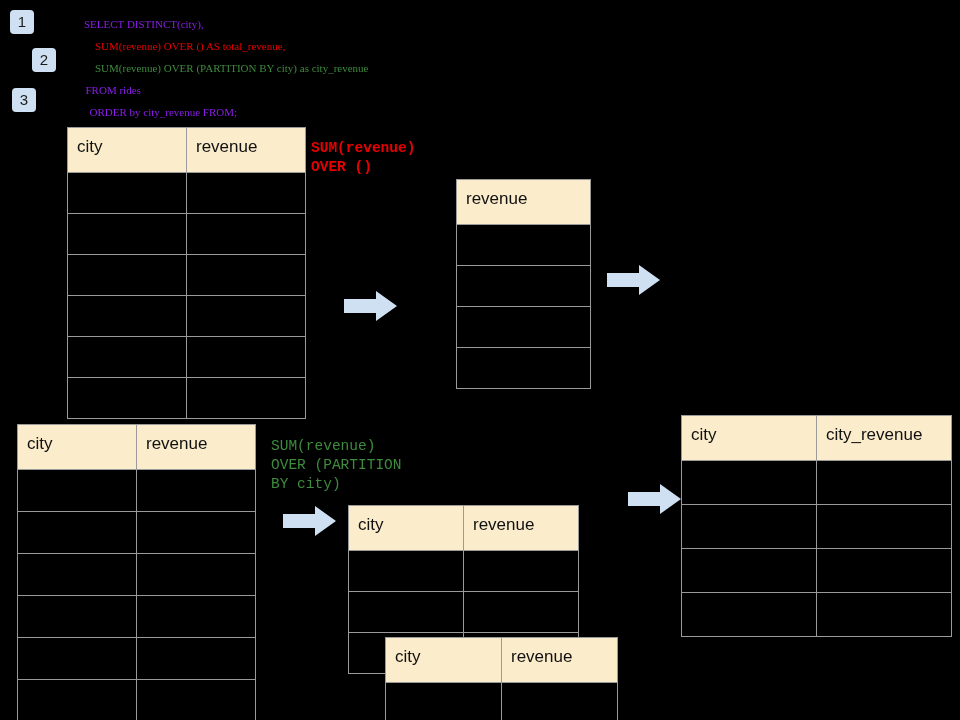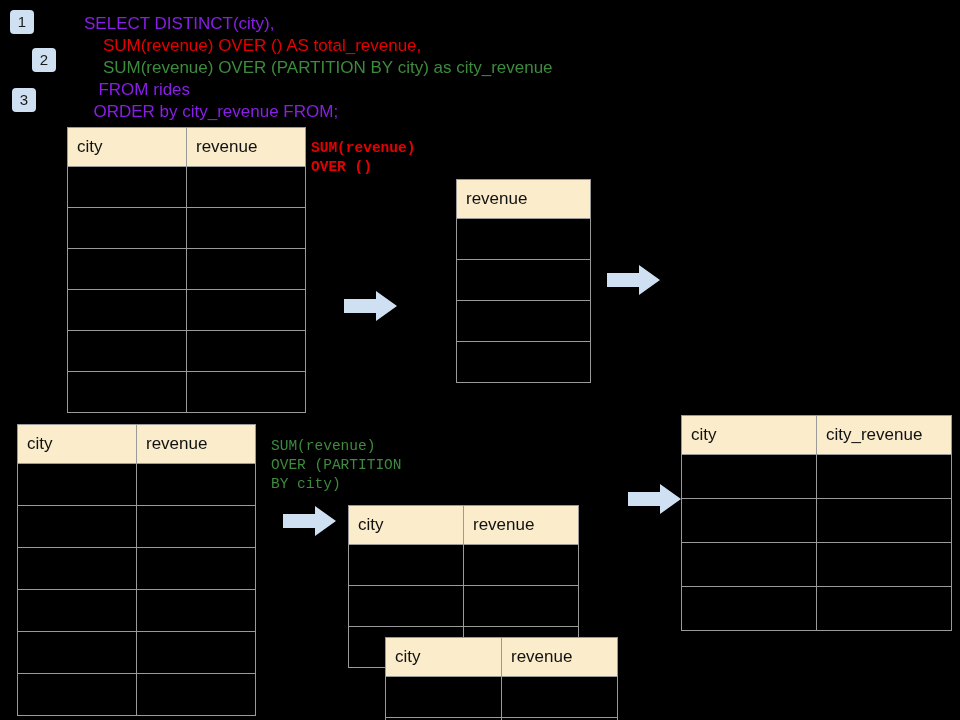--- a/index.html
+++ b/index.html
@@ -27,22 +27,22 @@
     color: #1a1a1a;
     font-family: "Liberation Sans", sans-serif;
     font-size: 15px;
     line-height: 24px;
     text-align: center;
   }
 
   
   .code {
     position: absolute;
-    font-family: Liberation Sans, sans-serif;
-    font-size: 17px;
+    font-family: Liberation Serif, serif;
+    font-size: 11px;
     line-height: 22px;
     white-space: pre;
     letter-spacing: 0px;
   }
   .code.purple { color: #8a1ee8; }
   .code.red    { color: #e60000; }
   .code.green  { color: #3e8a3e; }
 
   .annot {
     position: absolute;
@@ -65,42 +65,42 @@
   .tbl td {
     border: 1px solid #9a9a9a;
     padding: 0;
     background: #000000;
   }
   .tbl td.hd {
     background: #fbeccb;
     color: #111111;
     font-family: "Liberation Sans", sans-serif;
     font-size: 17px;
-    padding: 0 0 0 9px;
+    padding: 0 0 6px 9px;
     vertical-align: middle;
   }
 
   
   .arrow {
     position: absolute;
   }
 </style>
 </head>
 <body>
 
 <div id="canvas">
 
   <div class="badge" style="left:10px;  top:10px;">1</div>
   <div class="badge" style="left:32px;  top:48px;">2</div>
   <div class="badge" style="left:12px;  top:88px;">3</div>
 
   <div class="code purple" style="left:84px; top:13px;">SELECT DISTINCT(city),</div>
   <div class="code green" style="left:84px; top:57px;">    SUM(revenue) OVER (PARTITION BY city) as city_revenue</div>
   <div class="code red" style="left:84px; top:35px;">    SUM(revenue) OVER () AS total_revenue,</div>
-  <div class="code purple" style="left:89px; top:79px;">  FROM rides</div>
+  <div class="code purple" style="left:80px; top:79px;">  FROM rides</div>
   <div class="code purple" style="left:84px; top:101px;">  ORDER by city_revenue FROM;</div>
 
 
   <div class="annot red" style="left:311px; top:139px;">SUM(revenue)
 OVER ()</div>
 
   <div class="annot green" style="left:271px; top:437px;">SUM(revenue)
 OVER (PARTITION
 BY city)</div>
 

